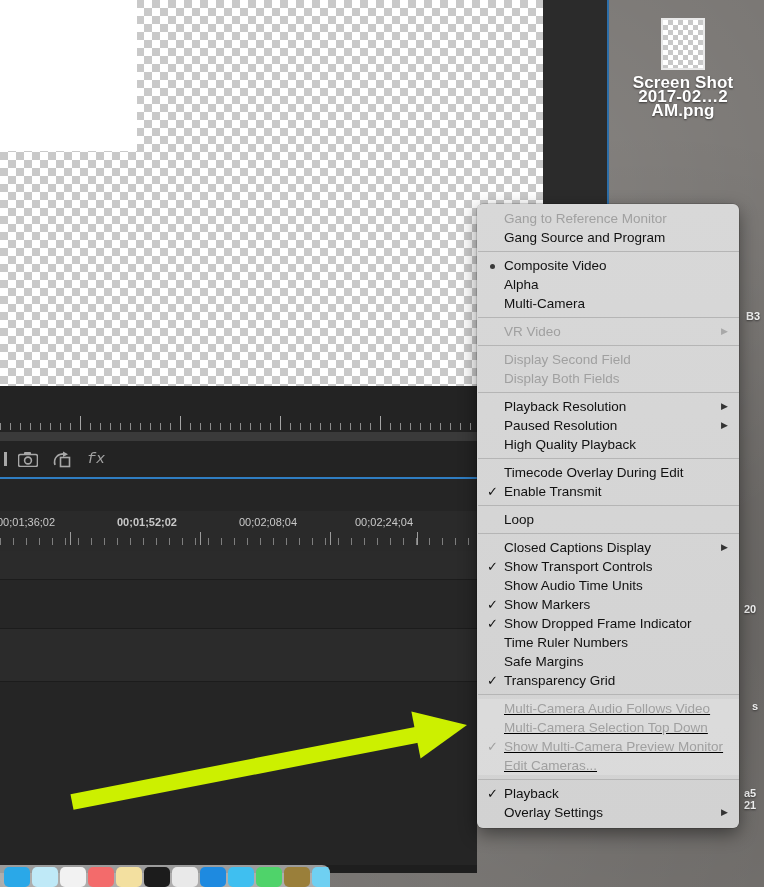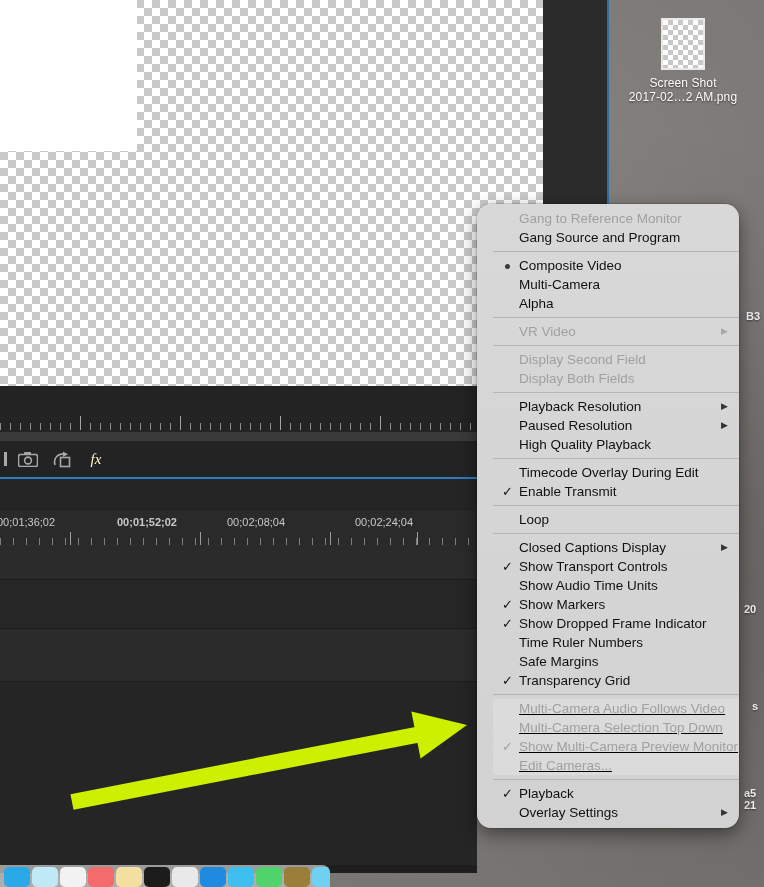--- a/index.html
+++ b/index.html
@@ -42,22 +42,22 @@
     border: 2px solid #e8e8e8;
     box-sizing: border-box;
     background-color: #fff;
     background-image:
       linear-gradient(45deg, #c8c8c8 25%, transparent 25%, transparent 75%, #c8c8c8 75%),
       linear-gradient(45deg, #c8c8c8 25%, transparent 25%, transparent 75%, #c8c8c8 75%);
     background-size: 10px 10px;
     background-position: 0 0, 5px 5px;
   }
   .desk-icon .label {
-    font-size: 12px;
-    font-weight: normal;
+    font-size: 17px;
+    font-weight: bold;
     line-height: 14px;
     text-shadow: 0 1px 2px rgba(0,0,0,.55);
     letter-spacing: .1px;
   }
 
   
   .frag {
     position: absolute;
     color: #f2f2f2;
     font-size: 11px;
@@ -207,23 +207,23 @@
     width: 430px; height: 115px;
     pointer-events: none;
   }
 
   
   .menu {
     position: absolute;
     left: 477px; top: 204px;
     width: 262px;
     background: linear-gradient(to bottom, #d8d8d8 0%, #d2d2d2 100%);
-    border-radius: 14px;
+    border-radius: 6px;
     box-shadow: 0 6px 18px rgba(0,0,0,.45), 0 0 0 .5px rgba(0,0,0,.25);
-    padding: 5px 0 6px 16px;
+    padding: 5px 0 6px 1px;
     box-sizing: border-box;
     overflow: hidden;
     font-size: 13.5px;
     color: #000;
   }
   .mi {
     position: relative;
     height: 19px;
     line-height: 19px;
     padding-left: 26px;
@@ -335,31 +335,31 @@
         <circle cx="10" cy="9.5" r="3.4" fill="none" stroke="#a8a8a8" stroke-width="1.6"></circle>
       </svg>
     </div>
     <div class="ic" style="left:50px;width:24px;height:20px;">
       <svg width="20" height="17" viewBox="0 0 20 17" aria-hidden="true">
         <rect x="8.5" y="6.5" width="9" height="9" fill="none" stroke="#a8a8a8" stroke-width="1.6"></rect>
         <path d="M3 14 C1 7 6 2 14 3" fill="none" stroke="#a8a8a8" stroke-width="1.6"></path>
         <path d="M11 0.5 L16 3.2 L11 6" fill="#a8a8a8"></path>
       </svg>
     </div>
-    <div class="ic" style="left:84px;width:24px;height:20px;font-style:italic;font-family:Liberation Serif, serif;font-size:15px;color:#fef9c3;">fx</div>
+    <div class="ic" style="left:84px;width:24px;height:20px;font-style:italic;font-family:Liberation Mono, monospace;font-size:15px;color:#a3a3a3;">fx</div>
   </div>
 
   <div class="blue-line"></div>
   <div class="tl-gap"></div>
 
   <div class="tl-ruler">
     <div id="tl-timecodes">
         <div class="tc" style="left: -3px;">00;01;36;02</div>
         <div class="tc" style="left: 117px; font-weight: bold;">00;01;52;02</div>
-        <div class="tc" style="left: 227px;">00;02;08;04</div>
+        <div class="tc" style="left: 239px;">00;02;08;04</div>
         <div class="tc" style="left: 355px;">00;02;24;04</div>
       </div>
     <div class="ticks"></div>
     <div class="ticks-major"></div>
   </div>
 
   <div class="tl-body">
     <div class="tl-track-a" style="top:0px;height:28px;"></div>
     <div class="tl-sep" style="top:28px;"></div>
     <div class="tl-track-a" style="top:29px;height:48px;background:#262626;"></div>
@@ -378,22 +378,22 @@
   </svg>
 
   <div class="menu" id="menu">
       <div class="mgroup">
         <div class="mi dis"><span>Gang to Reference Monitor</span></div>
         <div class="mi"><span>Gang Source and Program</span></div>
       </div>
       <div class="msep"></div>
       <div class="mgroup">
         <div class="mi"><span class="bullet"></span><span>Composite Video</span></div>
+        <div class="mi"><span>Alpha</span></div>
         <div class="mi"><span>Multi-Camera</span></div>
-        <div class="mi"><span>Alpha</span></div>
       </div>
       <div class="msep"></div>
       <div class="mgroup">
         <div class="mi dis"><span>VR Video</span><span class="sub">▶</span></div>
       </div>
       <div class="msep"></div>
       <div class="mgroup">
         <div class="mi dis"><span>Display Second Field</span></div>
         <div class="mi dis"><span>Display Both Fields</span></div>
       </div>

